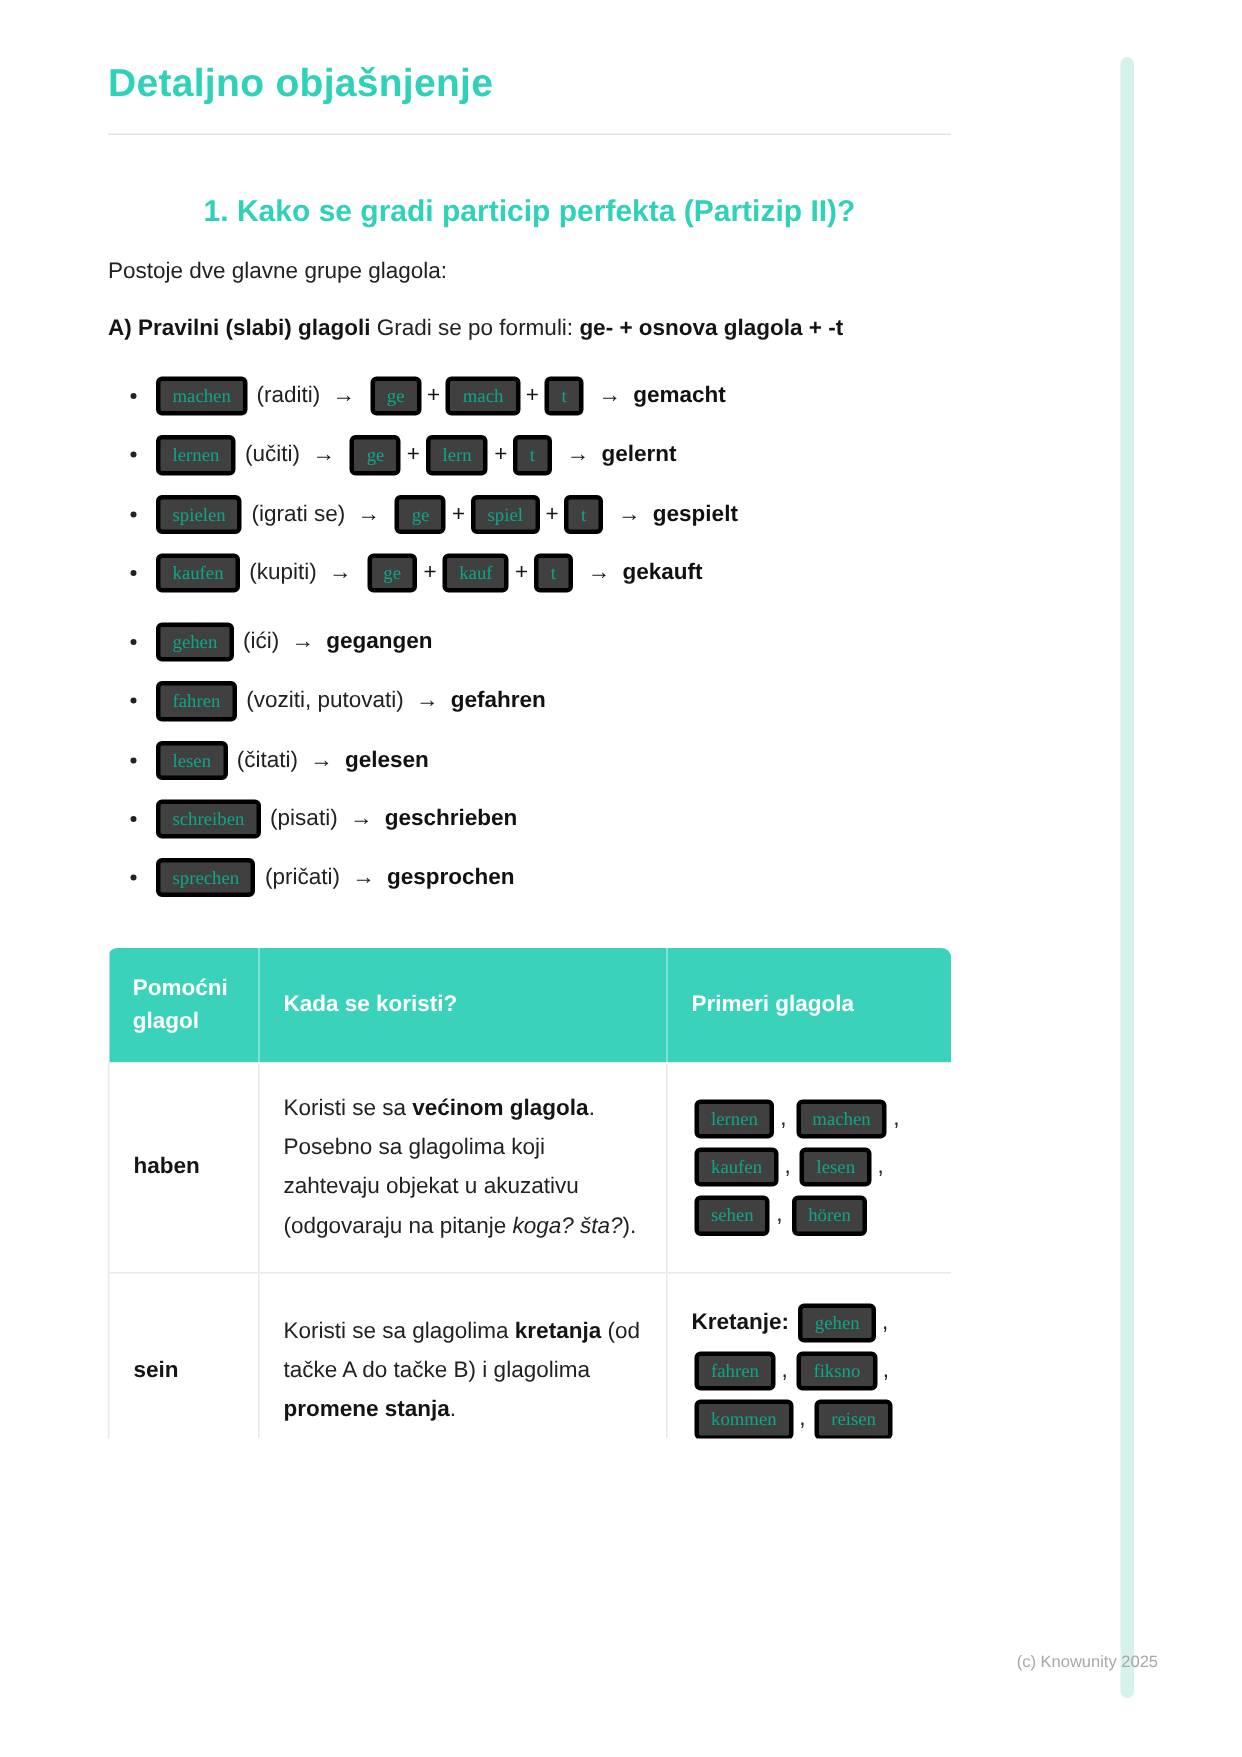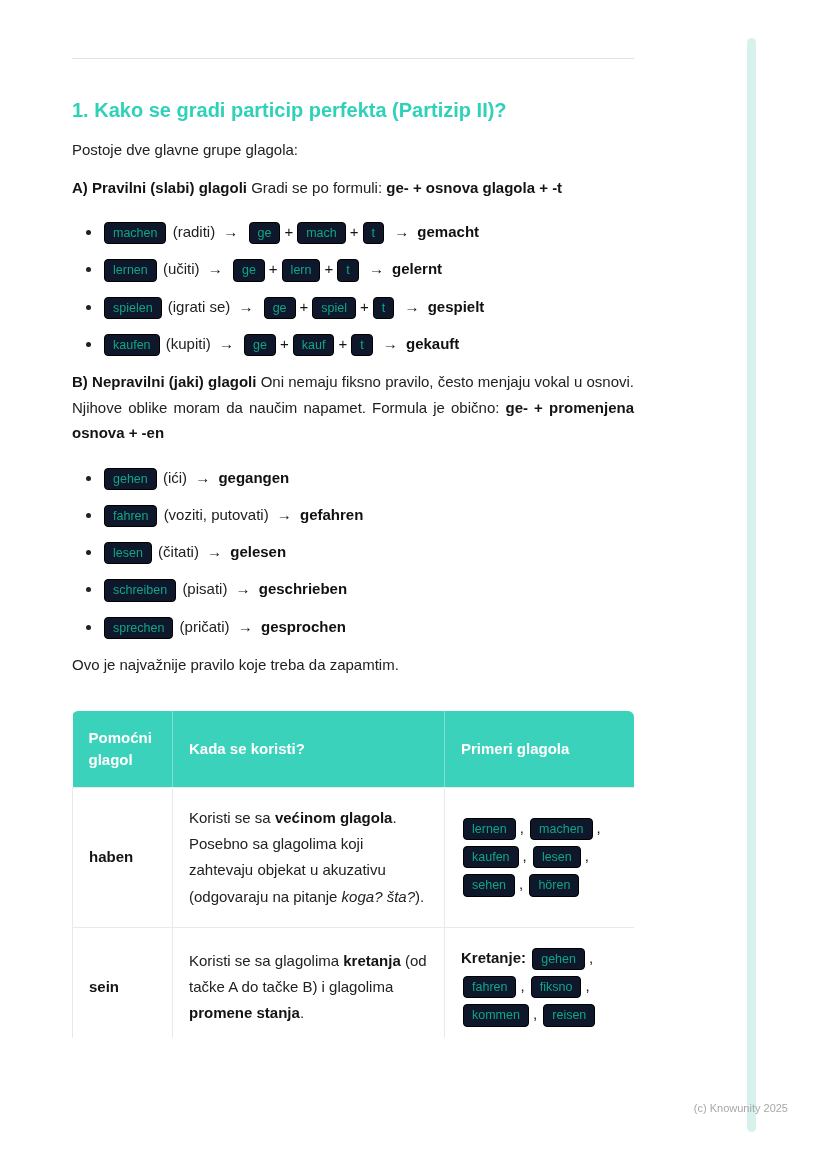--- a/index.html
+++ b/index.html
@@ -17,32 +17,32 @@
   h1.doc-title {
     margin: 0; font-size: 26px; font-weight: bold;
     color: #2fd1b9; letter-spacing: 0.2px;
   }
   .title-divider {
     border: none; border-top: 1px solid #e3e3e3;
     margin: 18px 0 0 0;
   }
   h2.section-heading {
     margin: 36px 0 0 0; font-size: 20px; font-weight: bold;
-    color: #2fd1b9; line-height: 1.5;
+    color: #2fd1b9; line-height: 1.5; text-align: center;
   }
   p { font-size: 15px; line-height: 1.7; margin: 12px 0 0 0; }
   p.justify { text-align: justify; }
   strong { color: #141414; }
 
   code.tag {
-    font-family: Liberation Sans, sans-serif;
+    font-family: Liberation Serif, serif;
     font-size: 12.5px;
     color: #0fa58c;
-    background: #0f172a;
-    border: 1px solid #000000;
+    background: #404040;
+    border: 3px solid #000000;
     border-radius: 4px;
     padding: 2px 8px;
     margin: 0 2px;
     white-space: nowrap;
     display: inline-block;
     line-height: 1.3;
   }
   h2 code.tag { font-size: 16px; padding: 3px 9px; }
 
   ul.verb-list { margin: 20px 0 0 0; padding: 0 0 0 30px; }
@@ -81,30 +81,31 @@
   .examples-cell code.tag { margin: 3px 2px; }
   .sep { margin-left: 2px; }
   em.q { font-style: italic; }
 
   .edge-strip {
     position: absolute; left: 747px; top: 38px;
     width: 9px; height: 1094px;
     background: #d7f2ec; border-radius: 5px;
   }
   .footer-credit {
-    position: absolute; top: 1102px; right: 40px;
+    position: absolute; top: 1102px; right: 56px;
     font-size: 11px; color: #a8a8a8; margin-left: 48px;
   }
 </style>
 </head>
 <body>
 
 <div class="page">
   <div class="content">
 
+    <h1 class="doc-title">Detaljno objašnjenje</h1>
     <hr class="title-divider">
 
     <h2 class="section-heading">1. Kako se gradi particip perfekta (Partizip II)?</h2>
 
     <p>Postoje dve glavne grupe glagola:</p>
 
     <p class="justify"><strong>A) Pravilni (slabi) glagoli</strong><span> Gradi se po formuli: </span><strong>ge- + osnova glagola + -t</strong></p>
 
     <ul class="verb-list">
       <li>
@@ -134,21 +135,20 @@
       <li>
         <code class="tag">kaufen</code>
         <span>(kupiti)</span>
         <span class="arrow">→</span>
         <code class="tag">ge</code><span class="plus">+</span><code class="tag">kauf</code><span class="plus">+</span><code class="tag">t</code>
         <span class="arrow">→</span>
         <span class="result">gekauft</span>
       </li>
     </ul>
 
-    <p class="justify"><strong>B) Nepravilni (jaki) glagoli</strong><span> Oni nemaju fiksno pravilo, često menjaju vokal u osnovi. Njihove oblike moram da naučim napamet. Formula je obično: </span><strong>ge- + promenjena osnova + -en</strong></p>
 
     <ul class="verb-list">
       <li>
         <code class="tag">gehen</code>
         <span>(ići)</span>
         <span class="arrow">→</span>
         <span class="result">gegangen</span>
       </li>
       <li>
         <code class="tag">fahren</code>
@@ -170,21 +170,20 @@
       </li>
       <li>
         <code class="tag">sprechen</code>
         <span>(pričati)</span>
         <span class="arrow">→</span>
         <span class="result">gesprochen</span>
       </li>
     </ul>
 
 
-    <p>Ovo je najvažnije pravilo koje treba da zapamtim.</p>
 
     <div class="table-clip">
       <table class="aux-table">
         <colgroup>
           <col class="col-verb">
             <col class="col-usage">
             <col class="col-examples">
         </colgroup>
         <thead>
           <tr>

